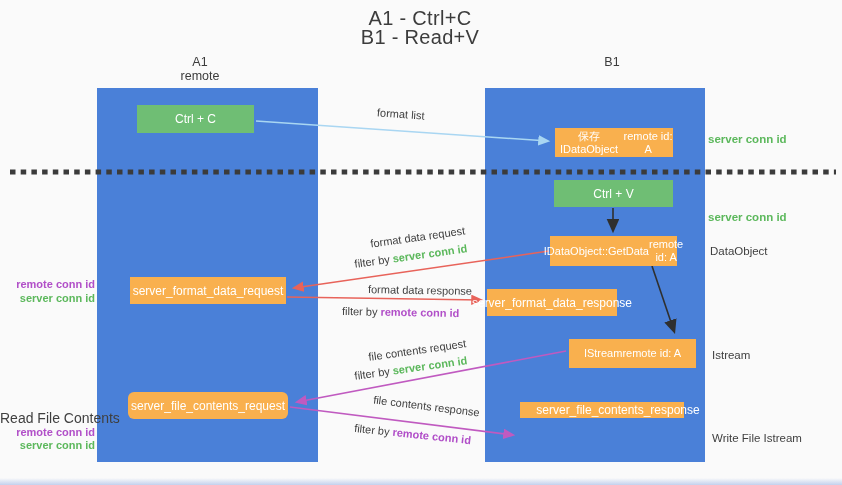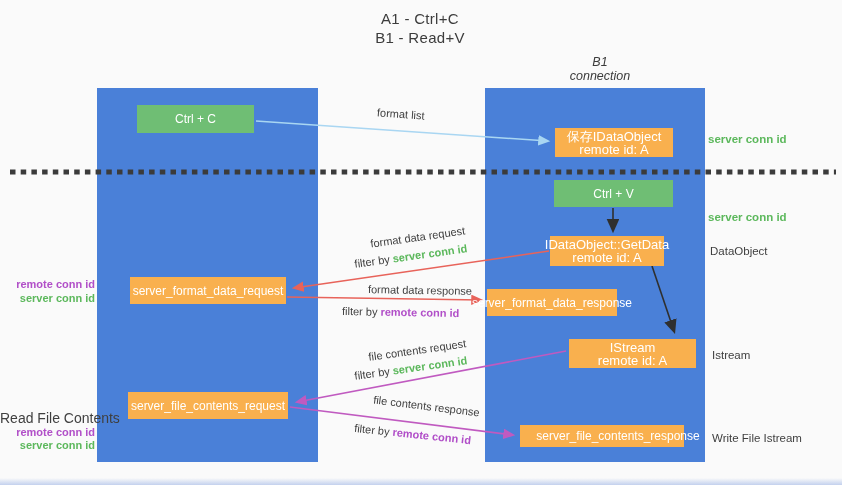--- a/index.html
+++ b/index.html
@@ -3,37 +3,37 @@
 <meta charset="utf-8">
 <style>
   * { margin:0; padding:0; box-sizing:border-box; }
   body { background:#e9e9e9; font-family:"Liberation Sans", sans-serif; }
   .canvas {
     position:relative; width:842px; height:485px; background:#fafafa;
     overflow:hidden; font-family:"Liberation Sans", sans-serif;
   }
   .title {
     position:absolute; left:320px; top:9px; width:200px; text-align:center;
-    font-size:15px; line-height:19px; color:#3c3c3c; letter-spacing:0.3px;
+    font-size:20px; line-height:19px; color:#3c3c3c; letter-spacing:0.3px;
   }
   .col-header {
     position:absolute; top:55px; width:140px; text-align:center;
     font-size:12.5px; line-height:14px; color:#3c3c3c;
   }
   .col-header.left  { left:130px; }
-  .col-header.right { left:530px;font-style:italic; }
+  .col-header.right { left:542px; }
   .column { position:absolute; top:88px; height:374px; background:#4a80d8; }
   .column.left  { left:97px;  width:221px; }
   .column.right { left:485px; width:220px; }
   svg.overlay { position:absolute; left:0; top:0; width:842px; height:485px; pointer-events:none; }
   .box {
     position:absolute; display:flex; align-items:center; justify-content:center;
     color:#ffffff; text-align:center; font-size:12px;
   }
-  .box.two-line { flex-direction:column; font-size:13px; line-height:13px;text-align:center; }
+  .box.two-line { flex-direction:row; font-size:11px; line-height:13px;text-align:center; }
   .green-box  { background:#6fbe74; }
   .orange-box { background:#f9b04e; }
   .edge-label {
     position:absolute; font-size:11px; color:#3f3f3f; white-space:nowrap;
     transform-origin:center;
   }
   .side-label { position:absolute; font-size:11.5px; color:#3f3f3f; white-space:nowrap; }
   .f-green  { color:#5cb85c; font-weight:bold; }
   .f-purple { color:#b14fc8; font-weight:bold; }
   .filter-prefix { margin-right:3px; }
@@ -47,23 +47,26 @@
 </head>
 <body>
 
 <div class="canvas">
 
   <div class="title">
     <div>A1 - Ctrl+C</div>
     <div>B1 - Read+V</div>
   </div>
 
+  <div class="col-header left">
+    <div>A1</div>
+    <div>remote</div>
+  </div>
   <div class="col-header right">
     <div>B1</div>
-    <div>connection</div>
   </div>
 
   <div class="column left"></div>
   <div class="column right"></div>
 
   <svg class="overlay" viewBox="0 0 842 485">
     <defs>
       <marker id="m-blue" markerWidth="9" markerHeight="8" refX="6.5" refY="3.5" orient="auto">
         <path d="M0,0 L8,3.5 L0,7 z" fill="#a9d6f2"></path>
       </marker>
@@ -93,43 +96,43 @@
 
   <div class="box orange-box two-line" style="left:555px; top:128px; width:118px; height:29px;">
     <span>保存IDataObject</span>
     <span>remote id: A</span>
   </div>
 
   <div class="box green-box" style="left:554px; top:180px; width:119px; height:27px;text-align:center;">
     <span>Ctrl + V</span>
   </div>
 
-  <div class="box orange-box two-line" style="left:550px; top:236px; width:114px; height:30px;">
+  <div class="box orange-box two-line" style="left:550px; top:236px; width:127px; height:30px;">
     <span>IDataObject::GetData</span>
     <span>remote id: A</span>
   </div>
 
   <div class="box orange-box" style="left:130px; top:277px; width:156px; height:27px;">
     <span>server_format_data_request</span>
   </div>
 
   <div class="box orange-box" style="left:487px; top:289px; width:130px; height:27px;">
     <span>server_format_data_response</span>
   </div>
 
   <div class="box orange-box two-line" style="left:569px; top:339px; width:127px; height:29px;">
     <span>IStream</span>
     <span>remote id: A</span>
   </div>
 
-  <div class="box orange-box" style="left:128px; top:392px; width:160px; height:27px;">
+  <div class="box orange-box" style="left:128px; top:392px; width:160px; height:27px;border-radius:6px;">
     <span>server_file_contents_request</span>
   </div>
 
-  <div class="box orange-box" style="left:520px; top:425px; width:164px; height:22px;padding-left:32px;">
+  <div class="box orange-box" style="left:520px; top:402px; width:164px; height:16px;padding-left:32px;">
     <span>server_file_contents_response</span>
   </div>
 
   <div class="edge-label" style="left:377px; top:108px; transform:rotate(4deg);">format list</div>
 
   <div class="edge-label" style="left:370px; top:231px; transform:rotate(-8deg);">format data request</div>
   <div class="edge-label" style="left:354px; top:250px; transform:rotate(-8deg);">
     <span class="filter-prefix">filter by</span><span class="f-green">server conn id</span>
   </div>
 

